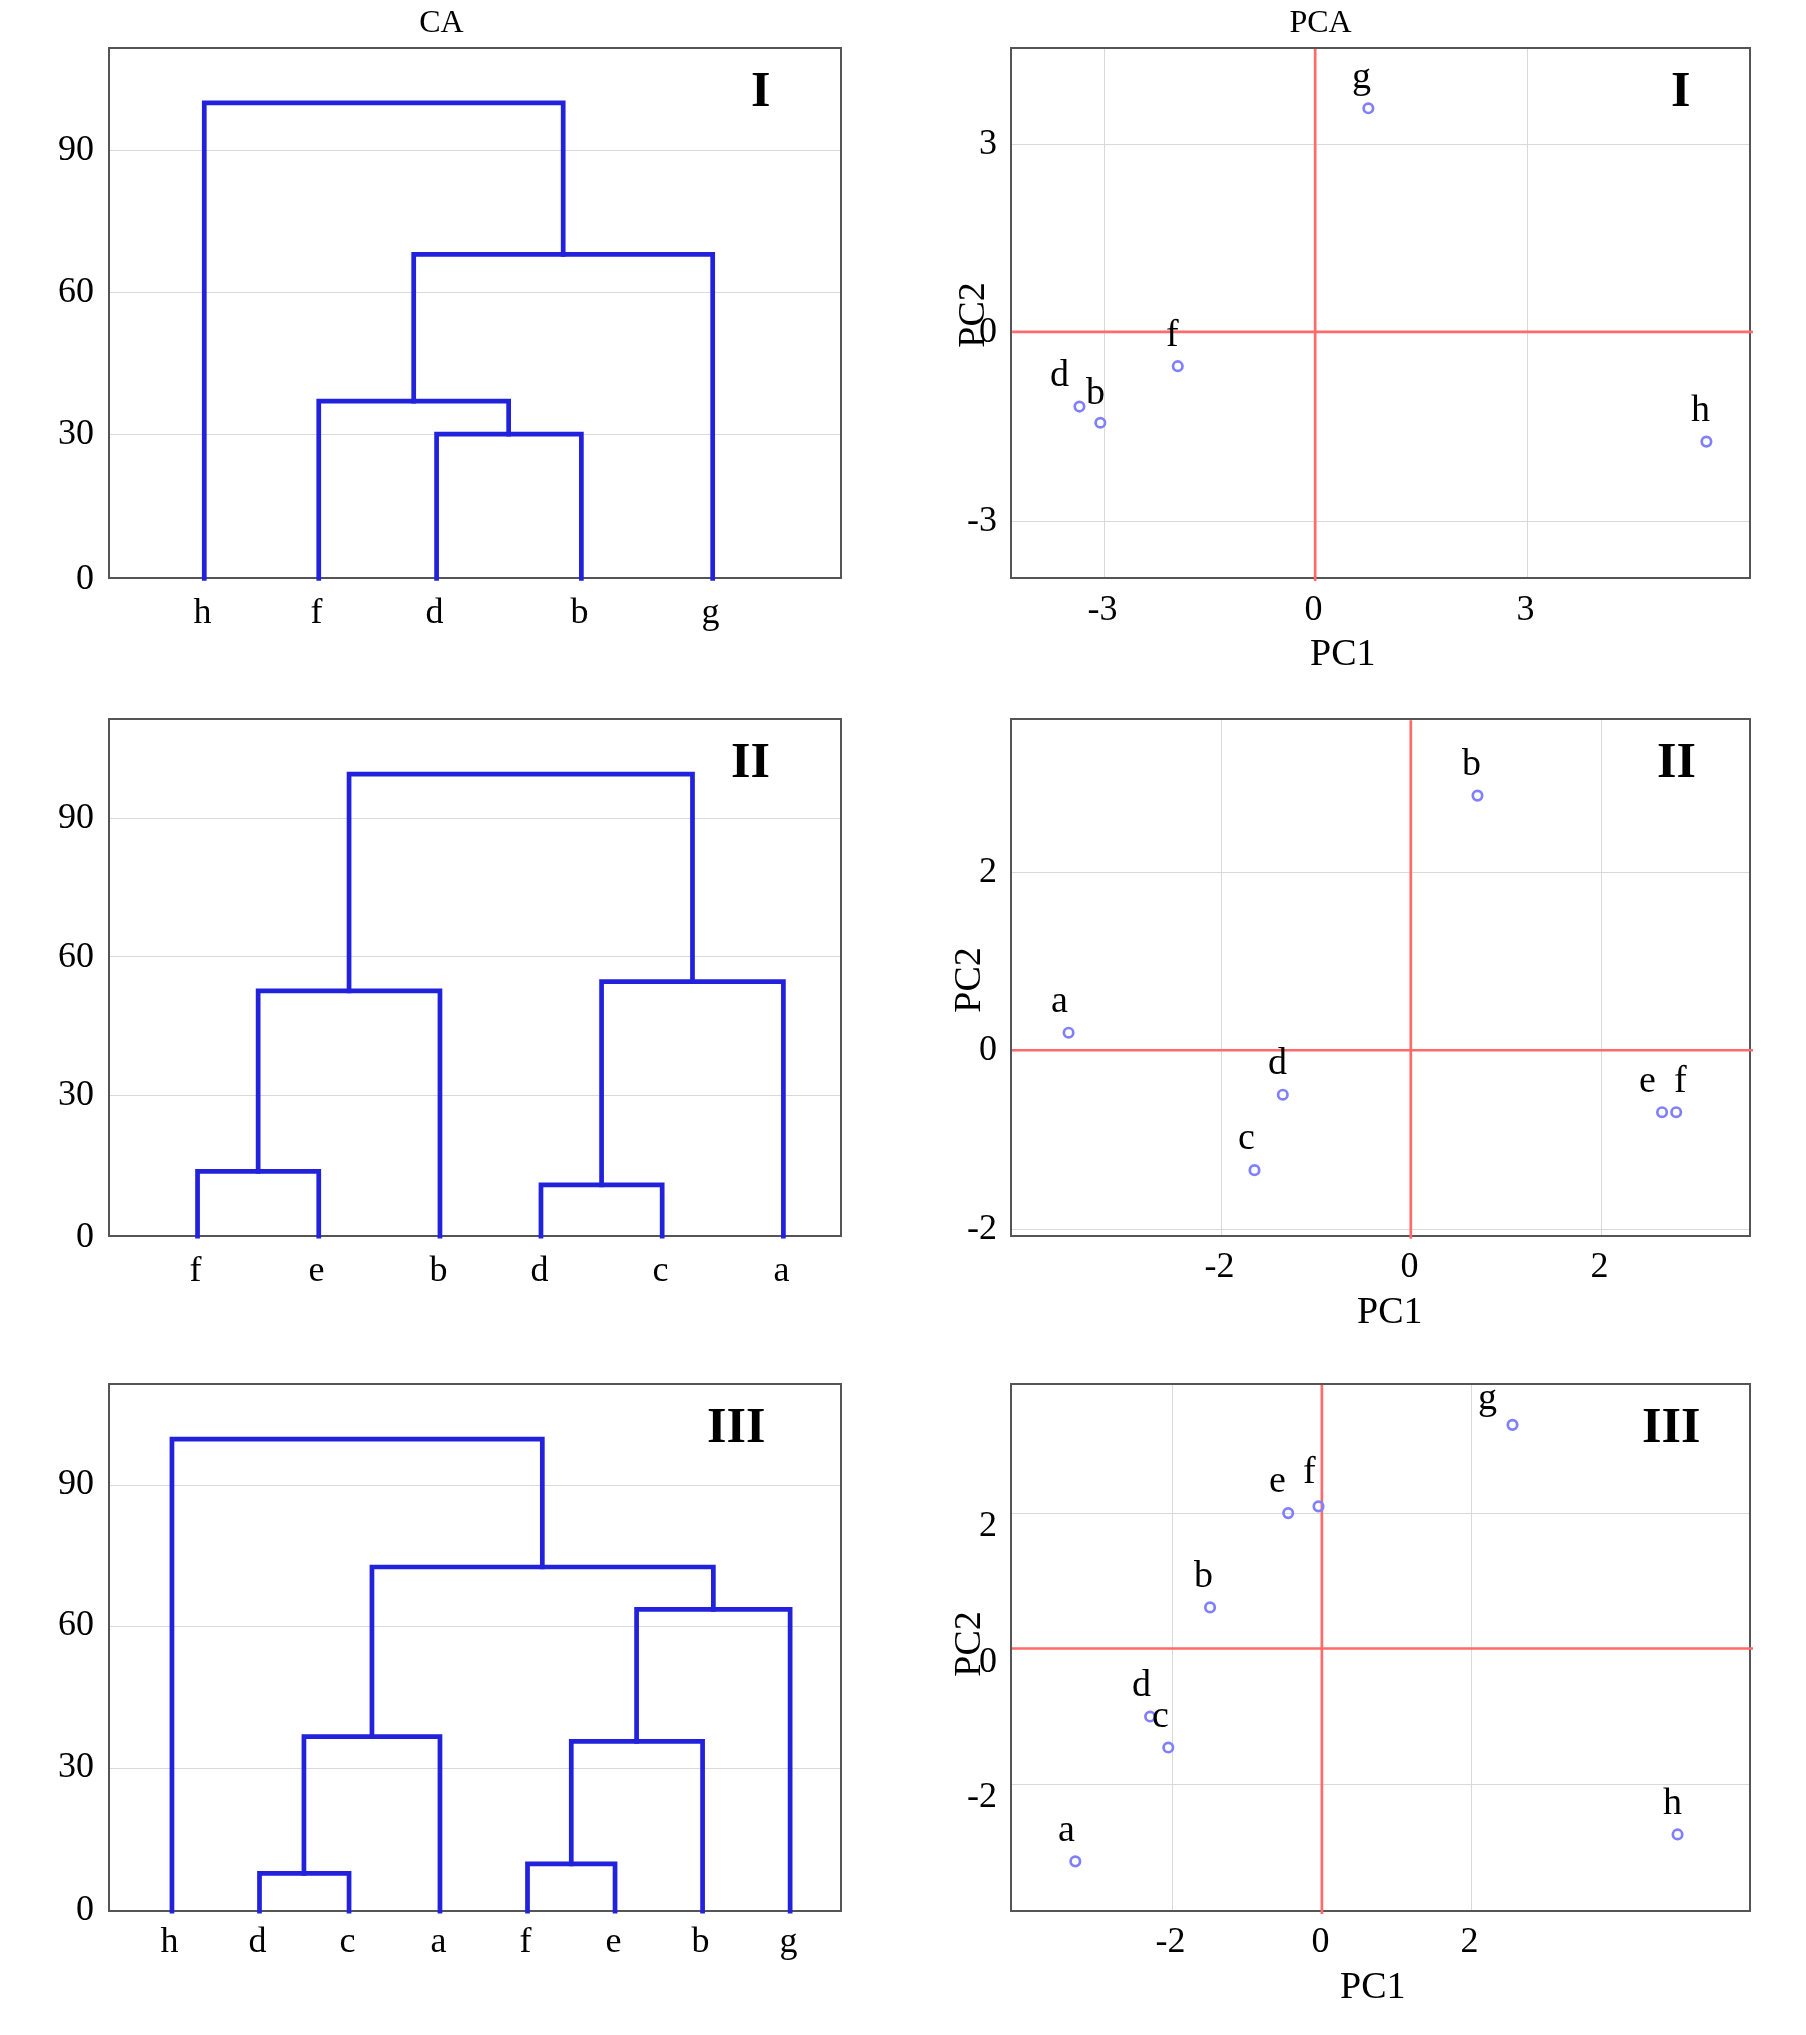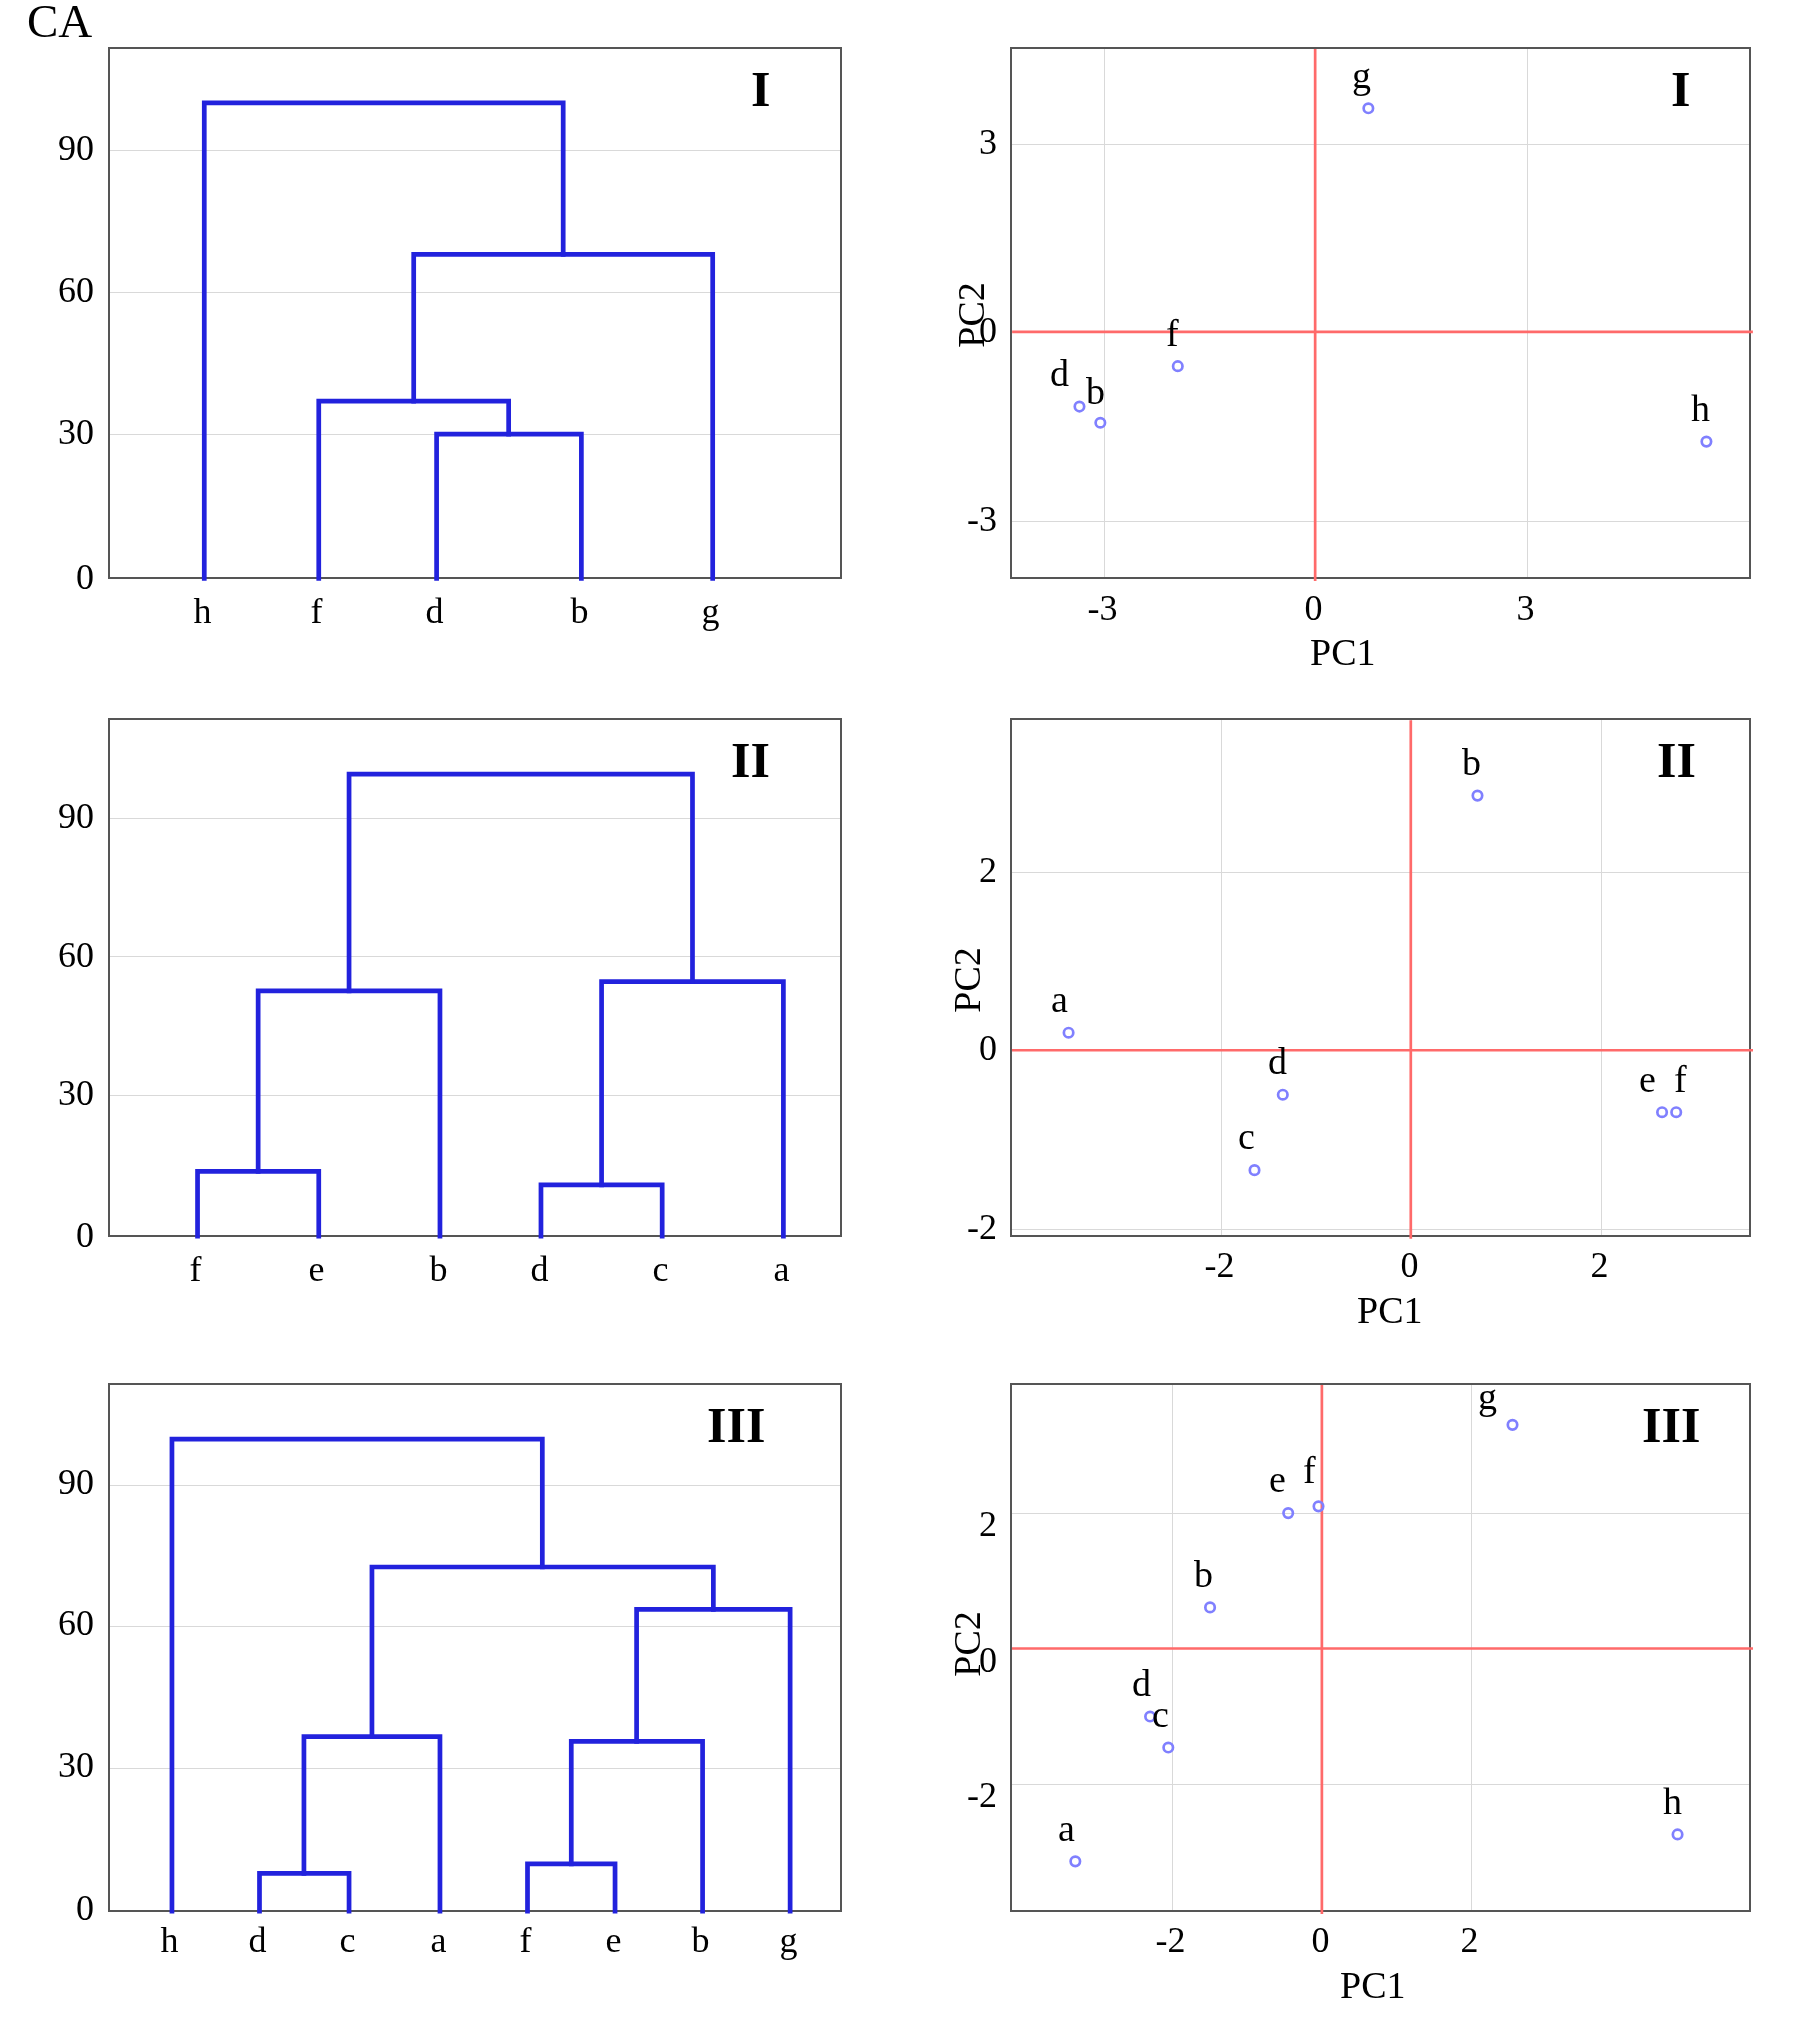--- a/index.html
+++ b/index.html
@@ -27,22 +27,22 @@
   .panel {
     position: absolute;
     top: 0;
   }
   .panel-left  { left: 27px;  width: 829px; height: 678px; }
   .panel-right { left: 943px; width: 835px; height: 678px; }
 
   .panel-title {
     position: absolute;
     width: 100%;
-    text-align: left;
-    font-size: 47px;
+    text-align: center;
+    font-size: 32px;
     line-height: 42px;
     top: 0px;
     font-family: "Liberation Serif", serif;
   }
 
   .plotbox {
     position: absolute;
     border: 2px solid #555555;
     background: #ffffff;
     box-sizing: border-box;
@@ -141,20 +141,21 @@
       <div class="ytick" style="left:0px; top:559px; width:67px;">0</div>
 
       <div class="xtick" style="left:135px; top:593px; width:81px;">h</div>
       <div class="xtick" style="left:249px; top:593px; width:81px;">f</div>
       <div class="xtick" style="left:367px; top:593px; width:81px;">d</div>
       <div class="xtick" style="left:512px; top:593px; width:81px;">b</div>
       <div class="xtick" style="left:643px; top:593px; width:81px;">g</div>
     </div>
 
     <div class="panel panel-right">
+      <div class="panel-title" style="left:-40px;">PCA</div>
 
       <div class="plotbox" style="left:67px; top:47px; width:741px; height:532px;">
 
         <div class="gridline-v" style="left:92px; top:0; height:100%;"></div>
         <div class="gridline-v" style="left:303px; top:0; height:100%;"></div>
         <div class="gridline-v" style="left:515px; top:0; height:100%;"></div>
 
         <div class="gridline-h" style="left:0; top:95px; width:100%;"></div>
         <div class="gridline-h" style="left:0; top:472px; width:100%;"></div>
 

